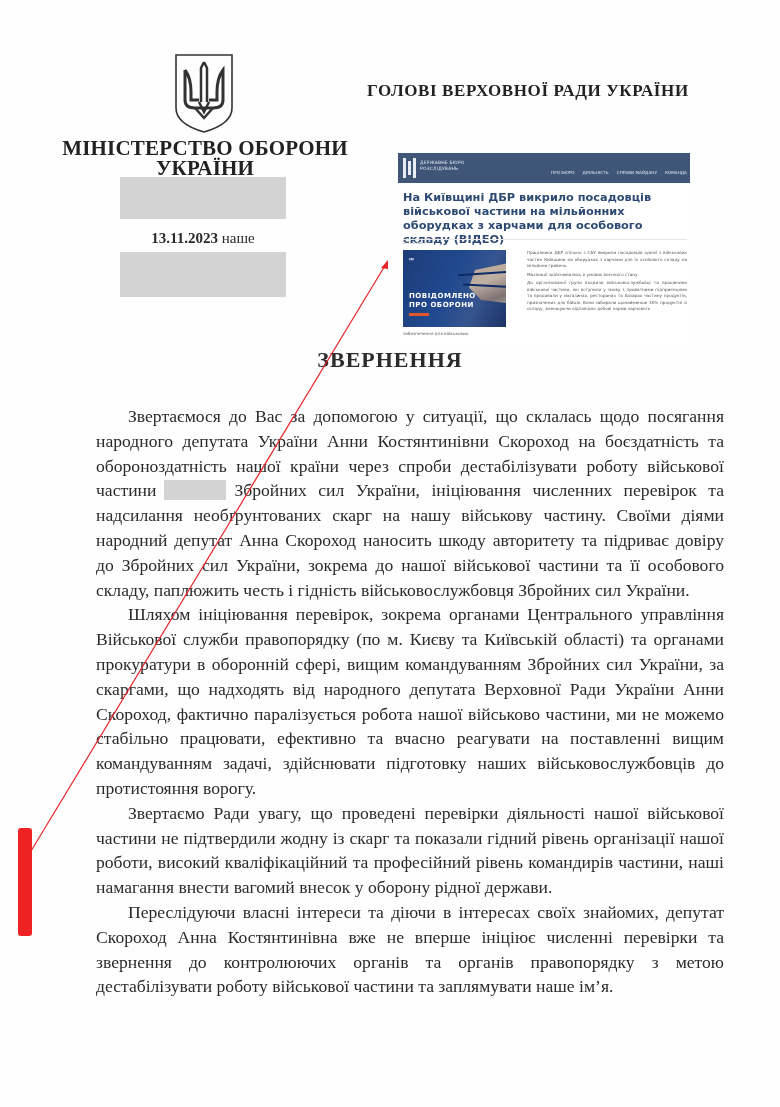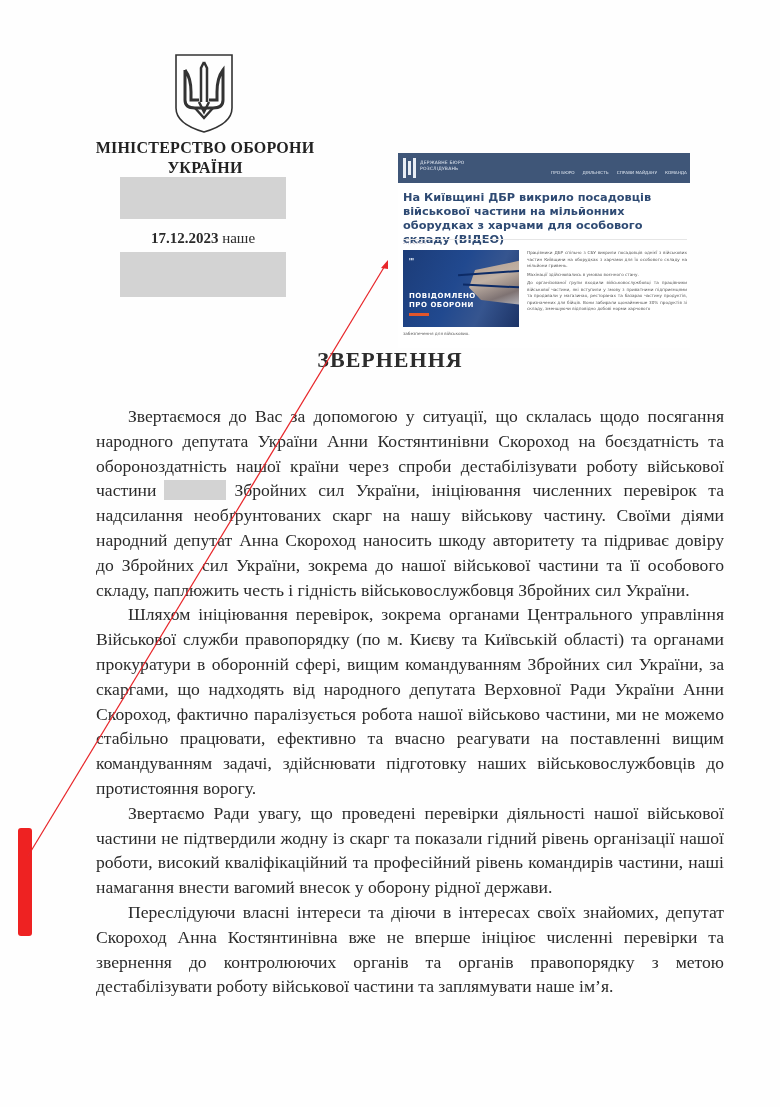--- a/index.html
+++ b/index.html
@@ -1,37 +1,37 @@
 <!DOCTYPE html>
 <html><head>
 <meta charset="utf-8">
 <style>
   html, body { margin:0; padding:0; }
   body { width:780px; height:1107px; background:#fefefe; position:relative; overflow:hidden;
          font-family:"Liberation Serif", "DejaVu Serif", serif; color:#2a2a2a; }
   .abs { position:absolute; }
   .coat { left:173px; top:52px; width:62px; height:82px; }
-  .ministry { left:60px; top:138px; width:290px; text-align:center; font-weight:bold; font-size:16px; line-height:20px; letter-spacing:0.2px; color:#222; }
+  .ministry { left:60px; top:138px; width:290px; text-align:center; font-weight:bold; font-size:21px; line-height:20px; letter-spacing:0.2px; color:#222; }
   .redact { background:#d3d3d3; }
   .r1 { left:120px; top:177px; width:166px; height:42px; }
   .date { left:120px; top:230px; width:166px; text-align:center; font-size:15px; }
   .date b { font-weight:bold; }
   .r2 { left:120px; top:252px; width:166px; height:45px; }
   .addressee { left:367px; top:80px; width:360px; font-weight:bold; font-size:17px; line-height:22px; letter-spacing:0.6px; color:#222; }
 
   .dbr { left:398px; top:153px; width:292px; height:195px; background:#fff; font-family:"DejaVu Sans", sans-serif; }
   .dbr-head { position:absolute; left:0; top:0; width:292px; height:30px; background:#3f5678; }
   .dbr-logo { position:absolute; left:5px; top:5px; width:14px; height:20px; }
   .dbr-logo i { position:absolute; top:0; width:3px; background:#e8edf4; }
   .dbr-brand { position:absolute; left:22px; top:7px; font-size:4.5px; line-height:6px; color:#dfe6f0; letter-spacing:0.2px; }
   .dbr-nav { position:absolute; right:3px; top:17px; display:flex; gap:8px; font-size:4.2px; color:#dfe6f0; }
   .dbr-title { position:absolute; left:5px; top:38px; width:285px; font-size:11.3px; line-height:14px; color:#2e4a73; font-weight:bold; }
   .dbr-date { position:absolute; left:5px; top:87px; font-size:4px; color:#aab; }
   .dbr-rule { position:absolute; left:5px; top:86px; width:284px; height:1px; background:#e6e6e6; }
-  .dbr-img { position:absolute; left:5px; top:97px; width:116px; height:77px;
+  .dbr-img { position:absolute; left:5px; top:97px; width:103px; height:77px;
              background:linear-gradient(115deg,#1c3c78 0%,#21498f 45%,#36558f 70%,#1c3366 100%); overflow:hidden; }
   .dbr-img .hand { position:absolute; left:60px; top:10px; width:60px; height:50px;
              background:linear-gradient(160deg,#c8a889 0%,#d9c1a8 40%,#8d7a70 70%,#e8e8ea 100%); opacity:.85;
              clip-path:polygon(20% 20%,100% 0,100% 90%,30% 80%,10% 55%); }
   .dbr-img .stripe { position:absolute; height:2px; background:#0d2b66; }
   .dbr-img .cap { position:absolute; left:6px; top:42px; font-size:7px; line-height:9px; font-weight:bold; color:#fff; letter-spacing:0.5px; }
   .dbr-img .bar { position:absolute; left:6px; top:63px; width:20px; height:3px; background:#e2562b; }
   .dbr-img .mini { position:absolute; left:6px; top:7px; font-size:3px; color:#cfd9ea; }
   .dbr-text { position:absolute; left:129px; top:97px; width:160px; font-size:4.2px; line-height:6.5px; color:#555; text-align:justify; }
   .dbr-text p { margin:0 0 2px 0; }
@@ -54,26 +54,27 @@
   <path d="M31 10 L28 16 L28 50 M31 10 L34 16 L34 50" fill="none" stroke="#333" stroke-width="2.5"></path>
   <path d="M12 18 L12 48 Q12 56 22 56 L40 56 Q50 56 50 48 L50 18 Q44 26 44 40 L44 48 L36 48 M12 18 Q18 26 18 40 L18 48 L26 48" fill="none" stroke="#333" stroke-width="3"></path>
   <path d="M22 56 L31 66 L40 56 M26 50 L31 60 L36 50" fill="none" stroke="#333" stroke-width="2.5"></path>
 </svg>
 
 <div class="abs ministry">
   <div>МІНІСТЕРСТВО ОБОРОНИ УКРАЇНИ</div>
 </div>
 <div class="abs redact r1"></div>
 <div class="abs date">
-  <b>17.12.2023</b>
+  <b>13.11.2023</b>
   <span>наше</span>
 </div>
 <div class="abs redact r2"></div>
 
 <div class="abs addressee">
+  <div>ГОЛОВІ ВЕРХОВНОЇ РАДИ УКРАЇНИ</div>
 </div>
 
 <div class="abs dbr">
   <div class="dbr-head">
     <div class="dbr-logo">
       <i style="left:0;height:20px;top:0"></i>
         <i style="left:5px;height:14px;top:3px"></i>
         <i style="left:10px;height:20px;top:0"></i>
     </div>
     <div class="dbr-brand">

